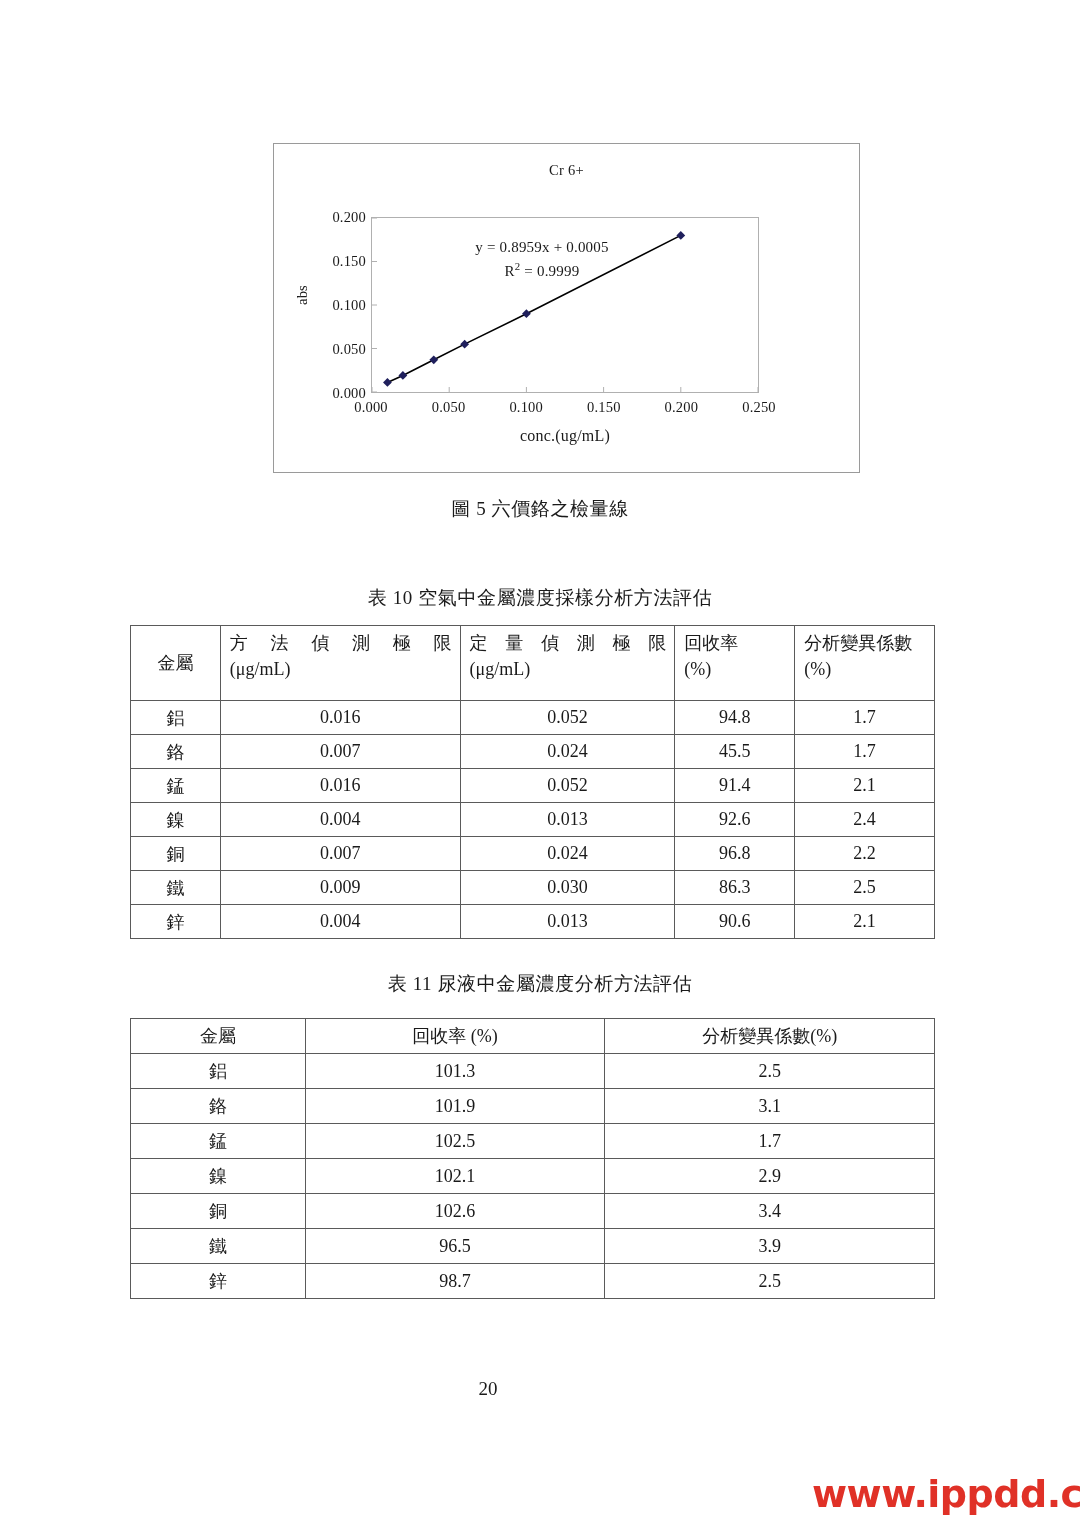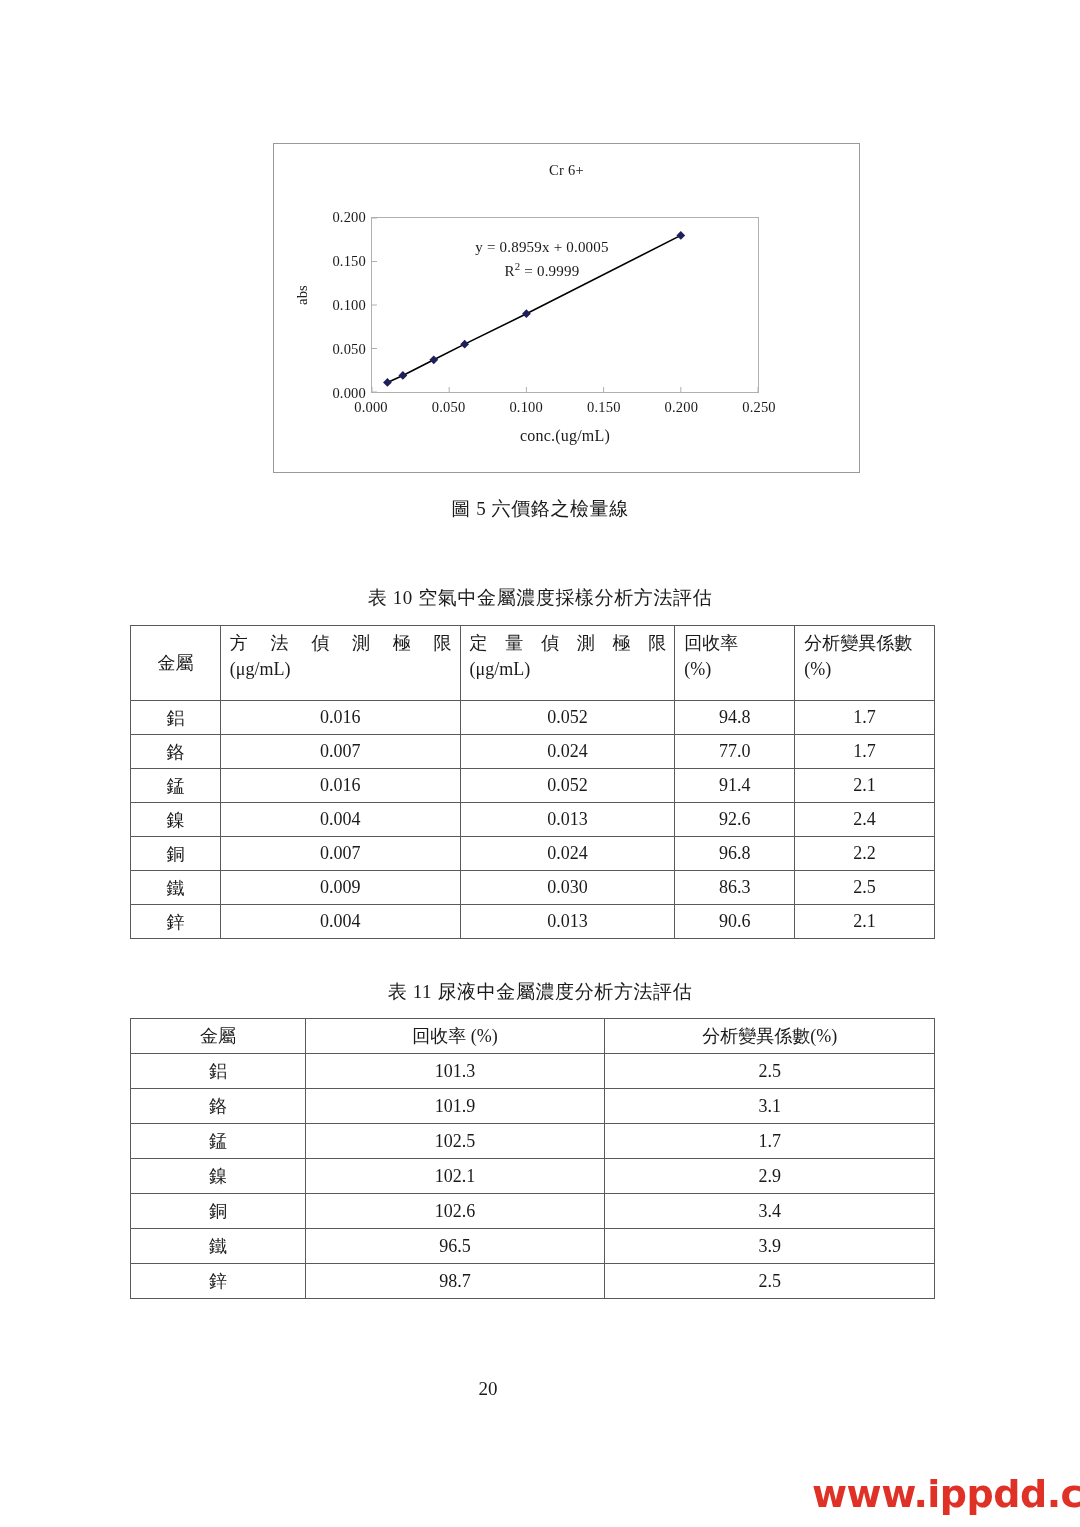--- a/index.html
+++ b/index.html
@@ -117,21 +117,21 @@
   .caption {
     position: absolute;
     left: 0;
     width: 1080px;
     text-align: center;
     font-size: 19px;
     letter-spacing: 0.6px;
   }
   #fig5-caption { top: 496px; }
   #table10-caption { top: 585px; }
-  #table11-caption { top: 971px; margin-top: 8px; }
+  #table11-caption { top: 971px; }
 
   
   table.doc-table {
     position: absolute;
     border-collapse: collapse;
     font-size: 18px;
     background: #ffffff;
   }
   table.doc-table td,
   table.doc-table th {
@@ -301,21 +301,21 @@
         <td class="data">鋁</td>
         <td class="data">0.016</td>
         <td class="data">0.052</td>
         <td class="data">94.8</td>
         <td class="data">1.7</td>
       </tr>
       <tr>
         <td class="data">鉻</td>
         <td class="data">0.007</td>
         <td class="data">0.024</td>
-        <td class="data">77.0</td>
+        <td class="data">45.5</td>
         <td class="data">1.7</td>
       </tr>
       <tr>
         <td class="data">錳</td>
         <td class="data">0.016</td>
         <td class="data">0.052</td>
         <td class="data">91.4</td>
         <td class="data">2.1</td>
       </tr>
       <tr>

